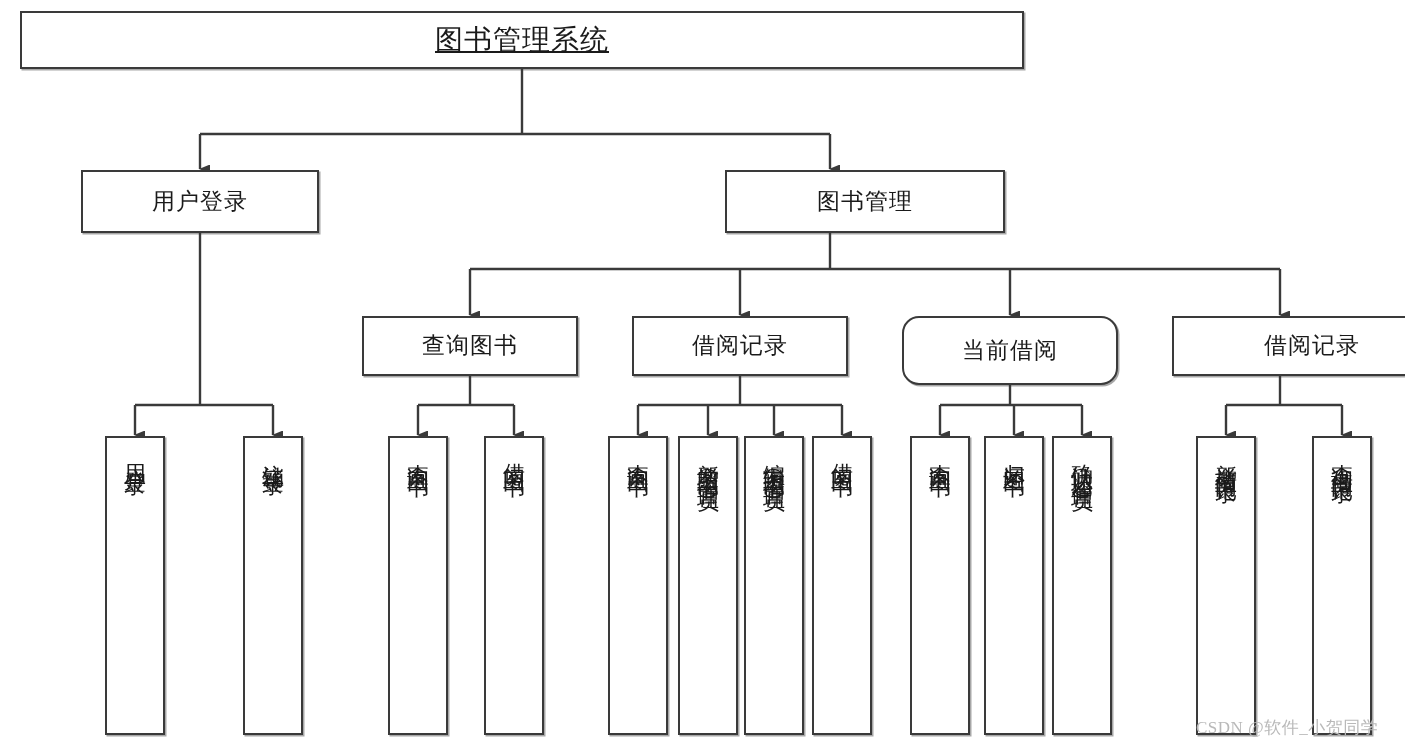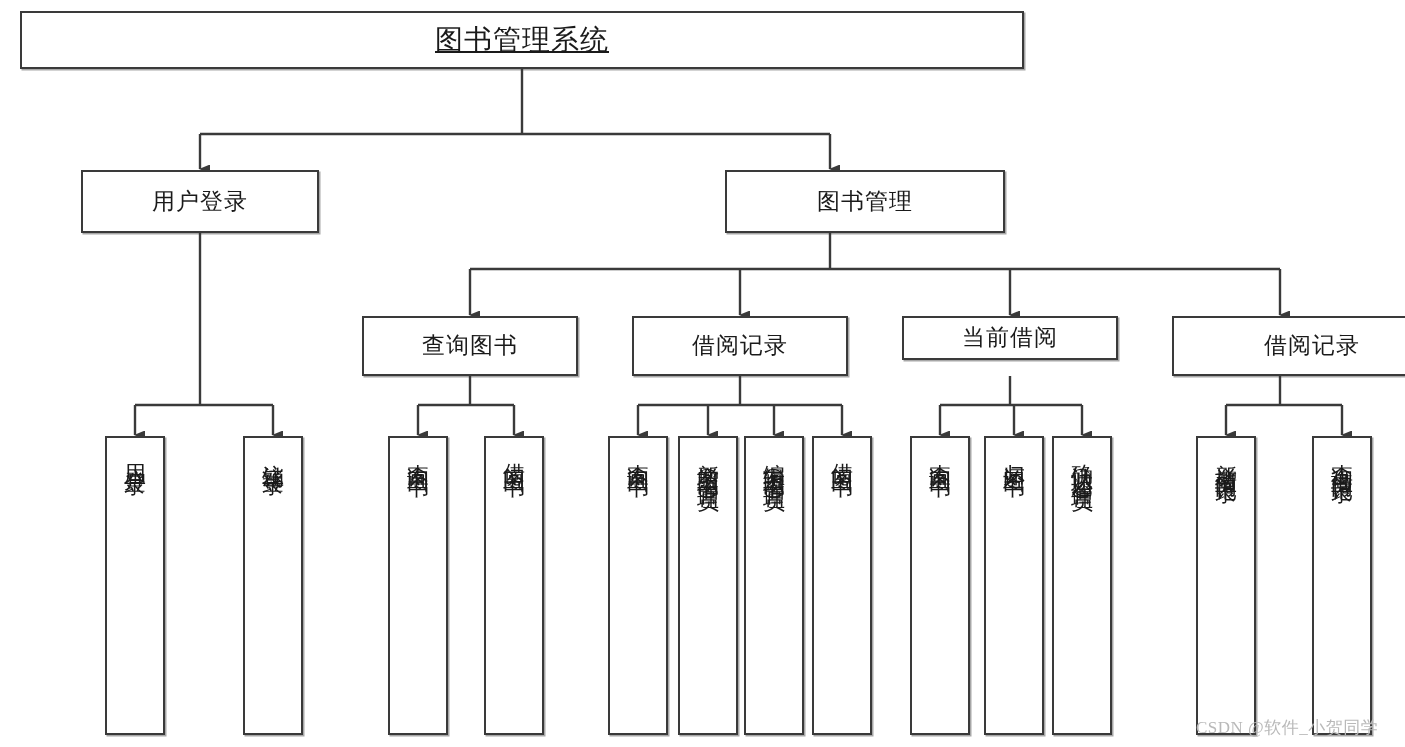--- a/index.html
+++ b/index.html
@@ -135,21 +135,21 @@
   <div class="node h" id="n-l2_book_mgmt" style="left: 712px; top: 170px; width: 280px; height: 63px; margin-left: 13px;">
     <span class="label">图书管理</span>
   </div>
 
   <div class="node h" id="n-l3_new_book_rec" style="left: 362px; top: 316px; width: 216px; height: 60px;">
     <span class="label">查询图书</span>
   </div>
   <div class="node h" id="n-l3_book_borrow" style="left: 632px; top: 316px; width: 216px; height: 60px;">
     <span class="label">借阅记录</span>
   </div>
-  <div class="node h" id="n-l3_current_borrow" style="left: 902px; top: 316px; width: 216px; height: 44px;">
+  <div class="node h" id="n-l3_current_borrow" style="left: 902px; top: 316px; width: 216px; height: 69px; border-radius: 17px;">
     <span class="label">当前借阅</span>
   </div>
   <div class="node h" id="n-l3_borrow_record" style="left: 1172px; top: 316px; width: 256px; height: 60px; padding-left: 24px;">
     <span class="label">借阅记录</span>
   </div>
 
   <div class="node v" id="n-leaf_user_login" style="left: 105px; top: 436px; width: 60px; height: 299px;">
     <span class="label">用户登录</span>
   </div>
   <div class="node v" id="n-leaf_logout" style="left: 243px; top: 436px; width: 60px; height: 299px;">

